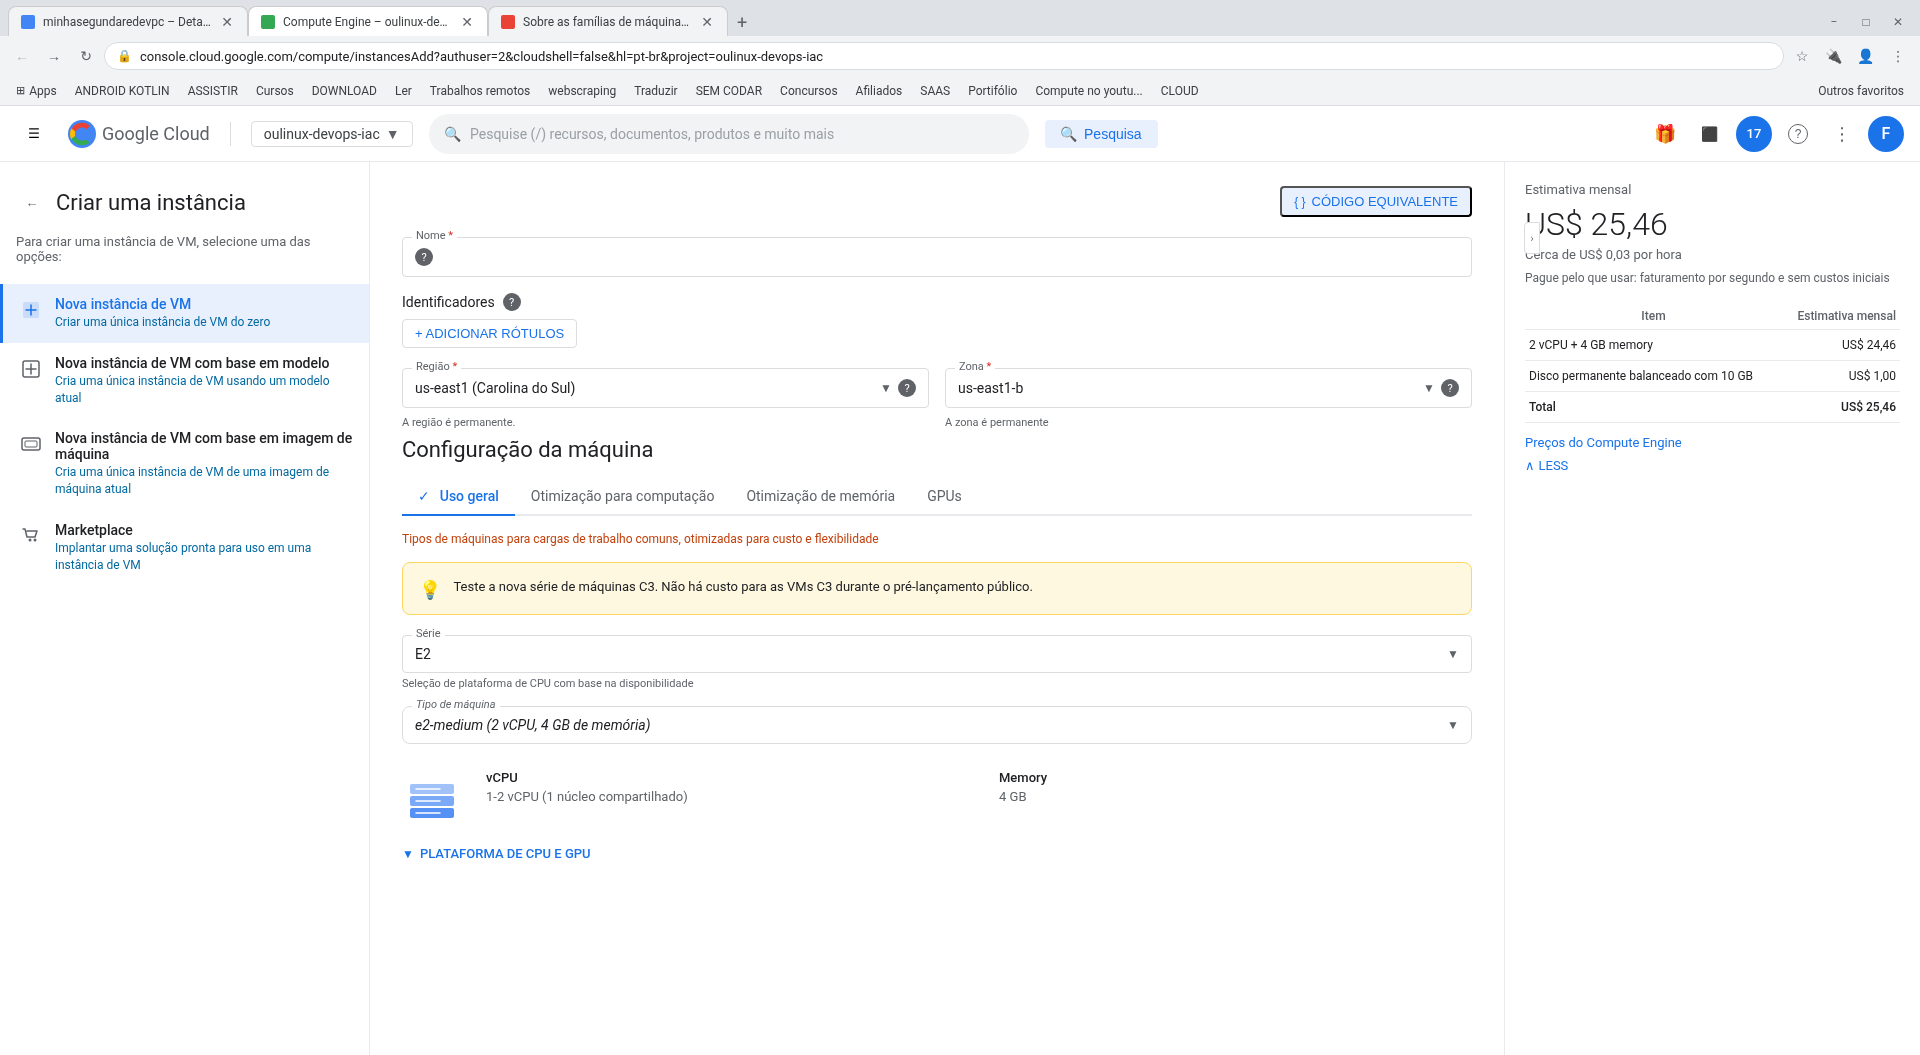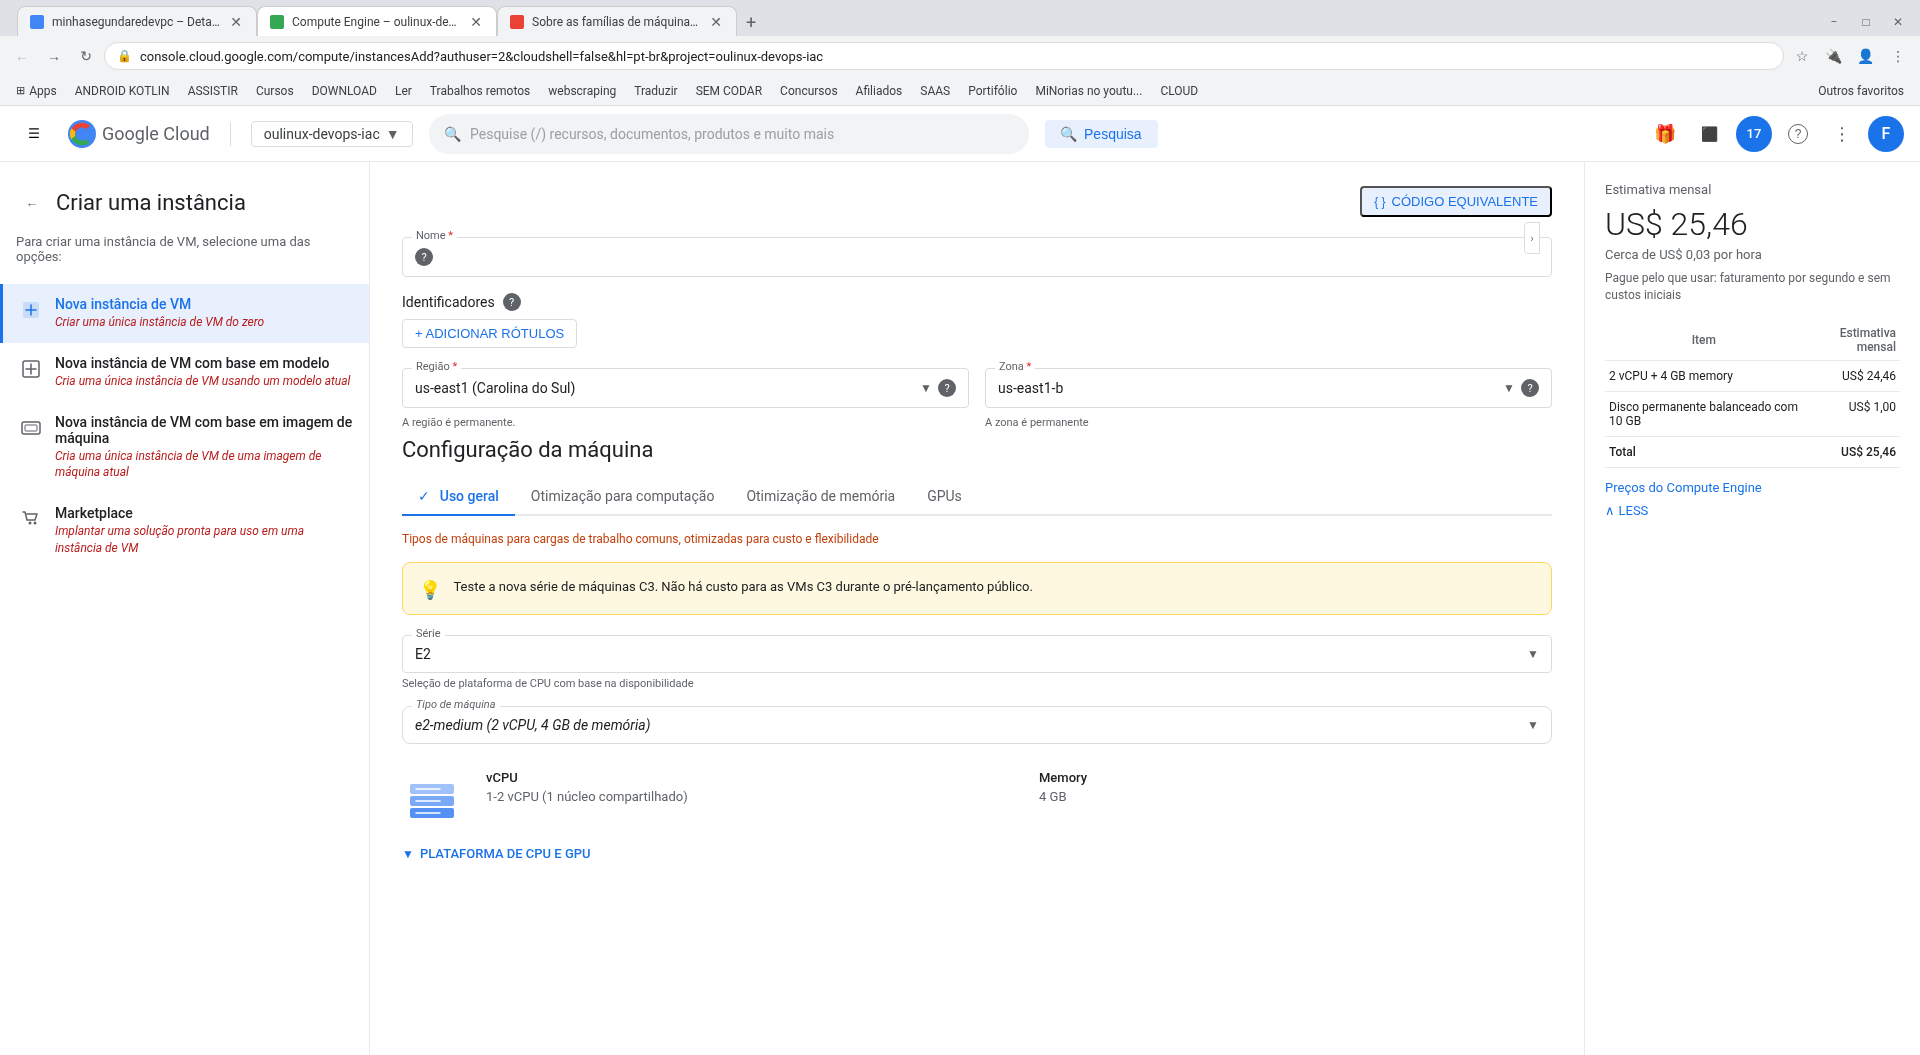--- a/index.html
+++ b/index.html
@@ -1,20 +1,20 @@
 <!DOCTYPE html>
 <html><head>
   <meta charset="utf-8">
   <style>
     * { box-sizing: border-box; margin: 0; padding: 0; }
     body { font-family: 'Google Sans', Roboto, Arial, sans-serif; font-size: 14px; color: #202124; background: #fff; }
 
     
     .browser-chrome { background: #dee1e6; }
-    .tab-bar { display: flex; align-items: flex-end; height: 36px; background: #dee1e6; padding: 0 8px; gap: 0; margin-left: 9px; }
+    .tab-bar { display: flex; align-items: flex-end; height: 36px; background: #dee1e6; padding: 0 8px; gap: 0; }
     .tab { display: flex; align-items: center; height: 30px; padding: 0 12px; background: #f1f3f4; border-radius: 8px 8px 0 0; font-size: 12px; color: #3c4043; gap: 8px; min-width: 180px; max-width: 240px; border: 1px solid #ccc; border-bottom: none; }
     .tab.active { background: #fff; }
     .tab-favicon { width: 14px; height: 14px; border-radius: 2px; flex-shrink: 0; }
     .tab-title { flex: 1; overflow: hidden; text-overflow: ellipsis; white-space: nowrap; }
     .tab-close { color: #5f6368; font-size: 14px; cursor: pointer; border-radius: 50%; width: 16px; height: 16px; display: flex; align-items: center; justify-content: center; }
     .tab-new { width: 28px; height: 28px; display: flex; align-items: center; justify-content: center; border-radius: 50%; cursor: pointer; color: #5f6368; font-size: 18px; }
     .tab-actions { margin-left: auto; display: flex; align-items: center; gap: 4px; }
     .tab-action-btn { width: 28px; height: 28px; display: flex; align-items: center; justify-content: center; border-radius: 50%; cursor: pointer; color: #5f6368; font-size: 12px; }
 
     .nav-bar { display: flex; align-items: center; height: 40px; background: #f1f3f4; padding: 4px 8px; gap: 4px; }
@@ -53,21 +53,21 @@
     .back-btn { width: 32px; height: 32px; border-radius: 50%; display: flex; align-items: center; justify-content: center; cursor: pointer; border: none; background: none; color: #5f6368; }
     .page-title { font-size: 22px; font-weight: 400; color: #202124; }
 
     .option-list { padding: 8px 0; }
     .option-item { display: flex; align-items: flex-start; gap: 12px; padding: 12px 16px; cursor: pointer; border-left: 3px solid transparent; }
     .option-item.active { border-left-color: #1a73e8; background: #e8f0fe; }
     .option-icon { width: 24px; height: 24px; display: flex; align-items: center; justify-content: center; flex-shrink: 0; color: #1a73e8; margin-top: 2px; }
     .option-content { flex: 1; }
     .option-title { font-size: 14px; font-weight: 500; color: #202124; }
     .option-item.active .option-title { color: #1a73e8; }
-    .option-desc { font-size: 12px; color: #b91c1c; margin-top: 2px; line-height: 1.4; font-style: italic; }
+    .option-desc { font-size: 12px; color: #0369a1; margin-top: 2px; line-height: 1.4; }
 
     
     .main-content { flex: 1; overflow-y: auto; padding: 24px 32px; }
     .code-equiv-btn { position: fixed; top: calc(36px + 40px + 30px + 56px + 16px); right: 16px; display: flex; align-items: center; gap: 6px; background: #e8f0fe; color: #1a73e8; padding: 6px 12px; border-radius: 4px; cursor: pointer; font-size: 13px; font-weight: 500; z-index: 10; }
     .help-icon { width: 18px; height: 18px; border-radius: 50%; background: #5f6368; color: #fff; display: flex; align-items: center; justify-content: center; font-size: 11px; cursor: pointer; flex-shrink: 0; }
 
     .identifiers-section { margin-bottom: 20px; }
     .section-title-row { display: flex; align-items: center; gap: 8px; margin-bottom: 8px; }
     .section-label { font-size: 14px; font-weight: 400; color: #202124; }
     .add-labels-btn { display: flex; align-items: center; gap: 4px; color: #1a73e8; font-size: 13px; font-weight: 500; padding: 6px 12px; border: 1px solid #dadce0; border-radius: 4px; cursor: pointer; background: none; }
@@ -99,21 +99,21 @@
     .machine-icon { width: 60px; height: 60px; flex-shrink: 0; }
     .spec-table { flex: 1; }
     .spec-row { display: flex; gap: 40px; }
     .spec-col { flex: 1; }
     .spec-header { font-size: 13px; font-weight: 500; color: #202124; margin-bottom: 4px; }
     .spec-value { font-size: 13px; color: #5f6368; }
 
     .cpu-platform-link { display: flex; align-items: center; gap: 6px; color: #1a73e8; font-size: 13px; font-weight: 500; cursor: pointer; margin-top: 8px; }
 
     
-    .right-panel { width: 336px; flex-shrink: 0; border-left: 1px solid #e8eaed; padding: 20px; overflow-y: auto; }
+    .right-panel { width: 416px; flex-shrink: 0; border-left: 1px solid #e8eaed; padding: 20px; overflow-y: auto; }
     .estimate-title { font-size: 13px; color: #5f6368; margin-bottom: 8px; }
     .estimate-price { font-size: 32px; font-weight: 300; color: #202124; margin-bottom: 4px; }
     .estimate-hourly { font-size: 13px; color: #5f6368; margin-bottom: 8px; }
     .estimate-note { font-size: 12px; color: #5f6368; margin-bottom: 16px; line-height: 1.4; }
     .estimate-table { width: 100%; border-collapse: collapse; margin-bottom: 12px; }
     .estimate-table th { font-size: 12px; font-weight: 500; color: #5f6368; text-align: center; padding: 6px 4px; border-bottom: 1px solid #e8eaed; }
     .estimate-table th:last-child { text-align: right; }
     .estimate-table td { font-size: 12px; color: #202124; padding: 8px 4px; border-bottom: 1px solid #e8eaed; vertical-align: top; }
     .estimate-table td:last-child { text-align: right; white-space: nowrap; }
     .estimate-total-row td { font-weight: 500; }
@@ -223,21 +223,21 @@
     <div class="bookmark-item">
       <span>Afiliados</span>
     </div>
     <div class="bookmark-item">
       <span>SAAS</span>
     </div>
     <div class="bookmark-item">
       <span>Portifólio</span>
     </div>
     <div class="bookmark-item">
-      <span>MiNorias no youtu...</span>
+      <span>Compute no youtu...</span>
     </div>
     <div class="bookmark-item">
       <span>CLOUD</span>
     </div>
     <div class="bookmark-item" style="margin-left:auto;">
       <span>Outros favoritos</span>
     </div>
   </div>
 </div>
 

